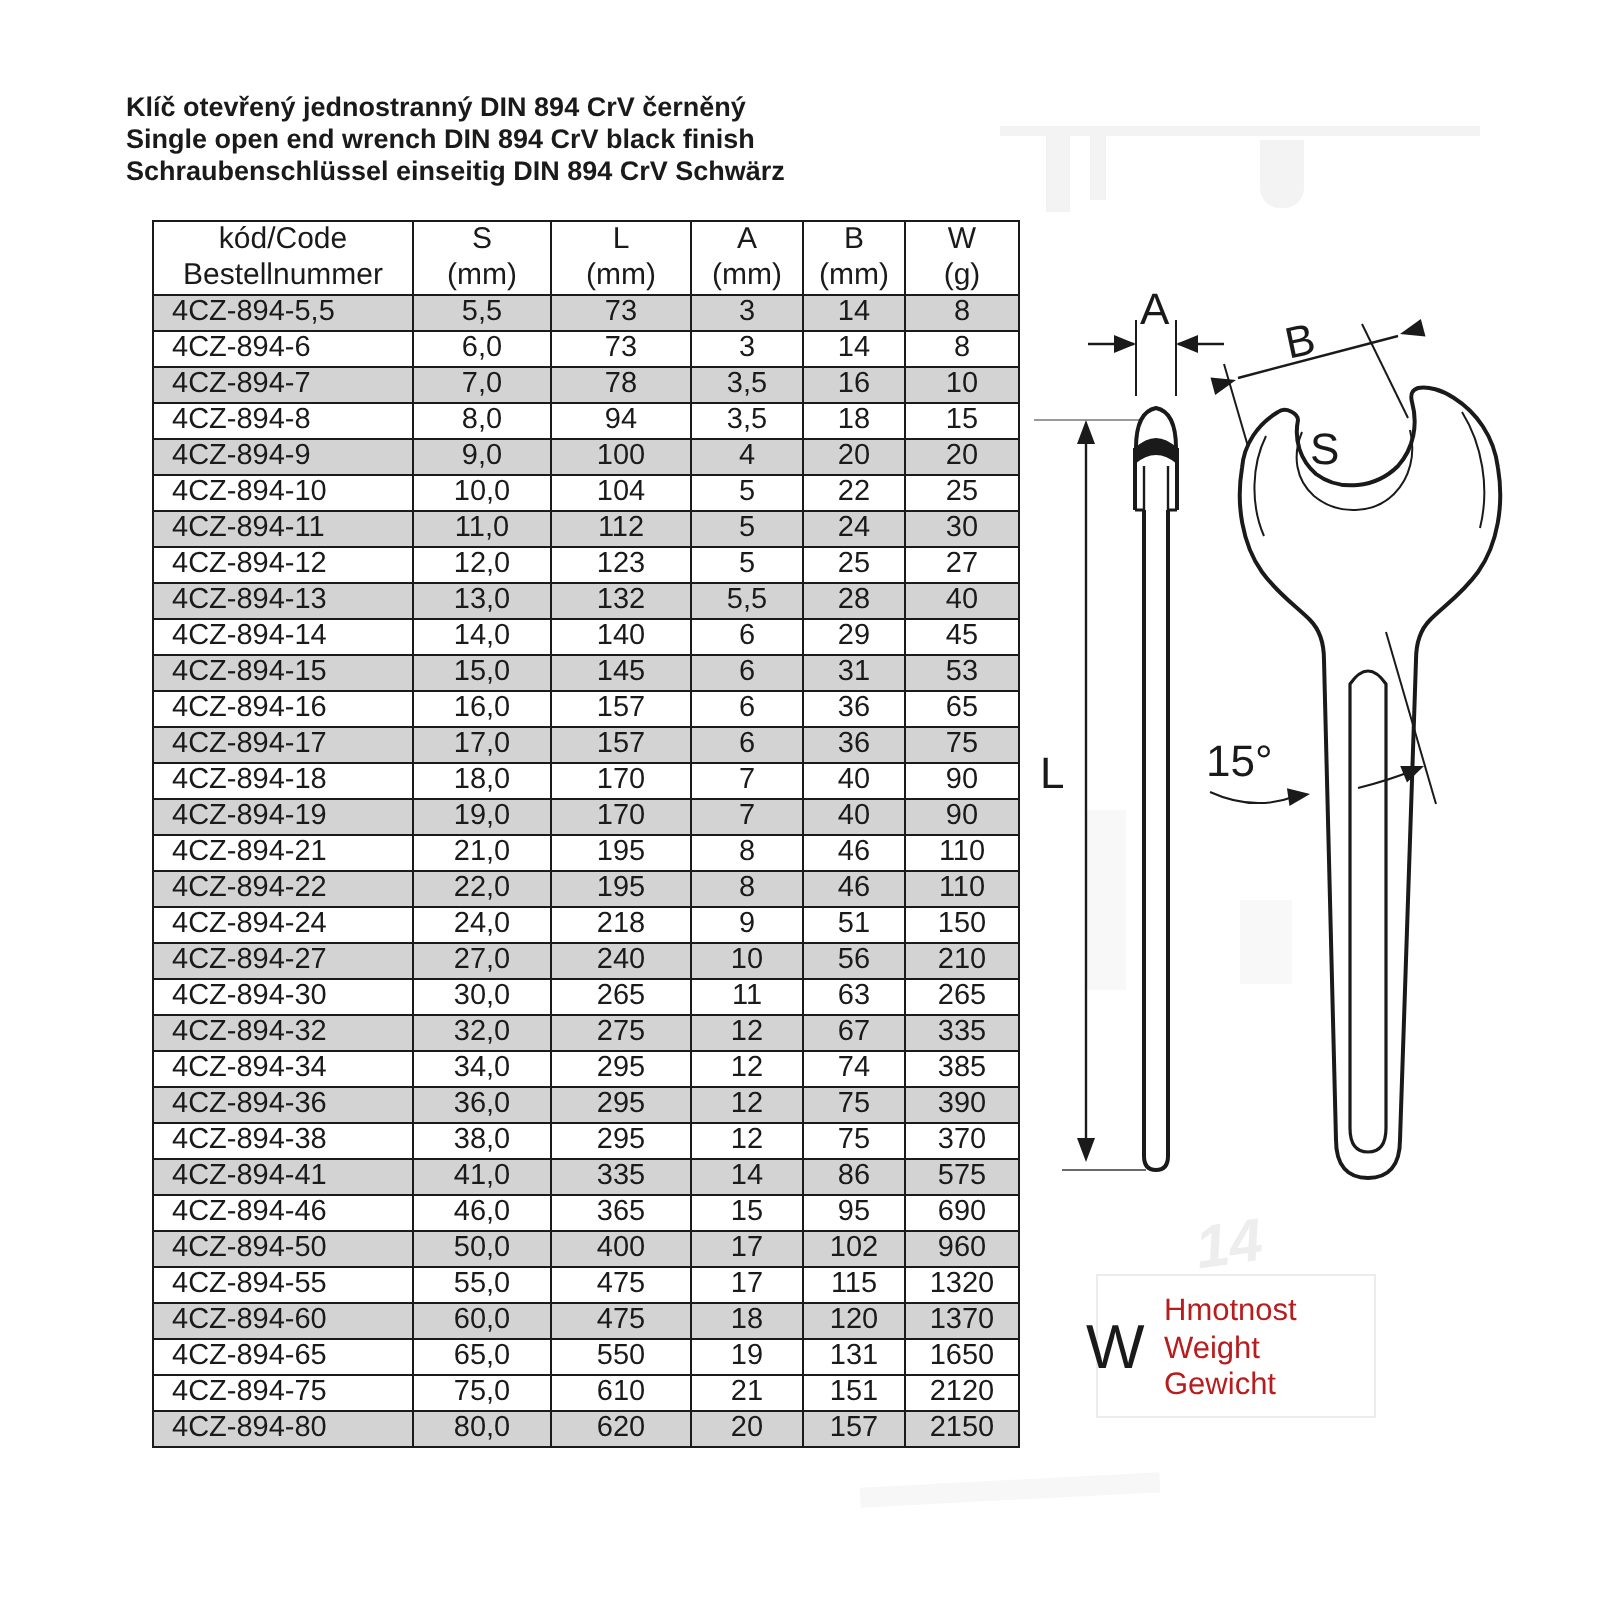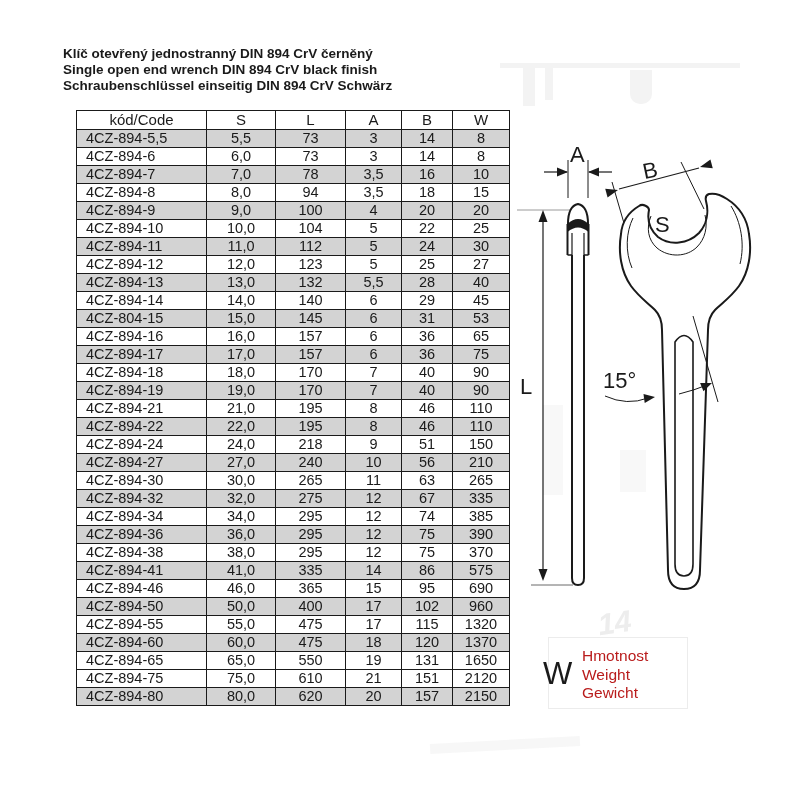--- a/index.html
+++ b/index.html
@@ -69,20 +69,28 @@
     </colgroup>
     <thead>
         <tr class="h1">
           <th>kód/Code</th>
           <th>S</th>
           <th>L</th>
           <th>A</th>
           <th>B</th>
           <th>W</th>
         </tr>
+        <tr class="h2">
+          <th>Bestellnummer</th>
+          <th>(mm)</th>
+          <th>(mm)</th>
+          <th>(mm)</th>
+          <th>(mm)</th>
+          <th>(g)</th>
+        </tr>
       </thead>
     <tbody>
         <tr class="shaded">
           <td class="code">4CZ-894-5,5</td>
           <td>5,5</td>
           <td>73</td>
           <td>3</td>
           <td>14</td>
           <td>8</td>
         </tr>
@@ -152,21 +160,21 @@
         </tr>
         <tr>
           <td class="code">4CZ-894-14</td>
           <td>14,0</td>
           <td>140</td>
           <td>6</td>
           <td>29</td>
           <td>45</td>
         </tr>
         <tr class="shaded">
-          <td class="code">4CZ-804-15</td>
+          <td class="code">4CZ-894-15</td>
           <td>15,0</td>
           <td>145</td>
           <td>6</td>
           <td>31</td>
           <td>53</td>
         </tr>
         <tr>
           <td class="code">4CZ-894-16</td>
           <td>16,0</td>
           <td>157</td>

